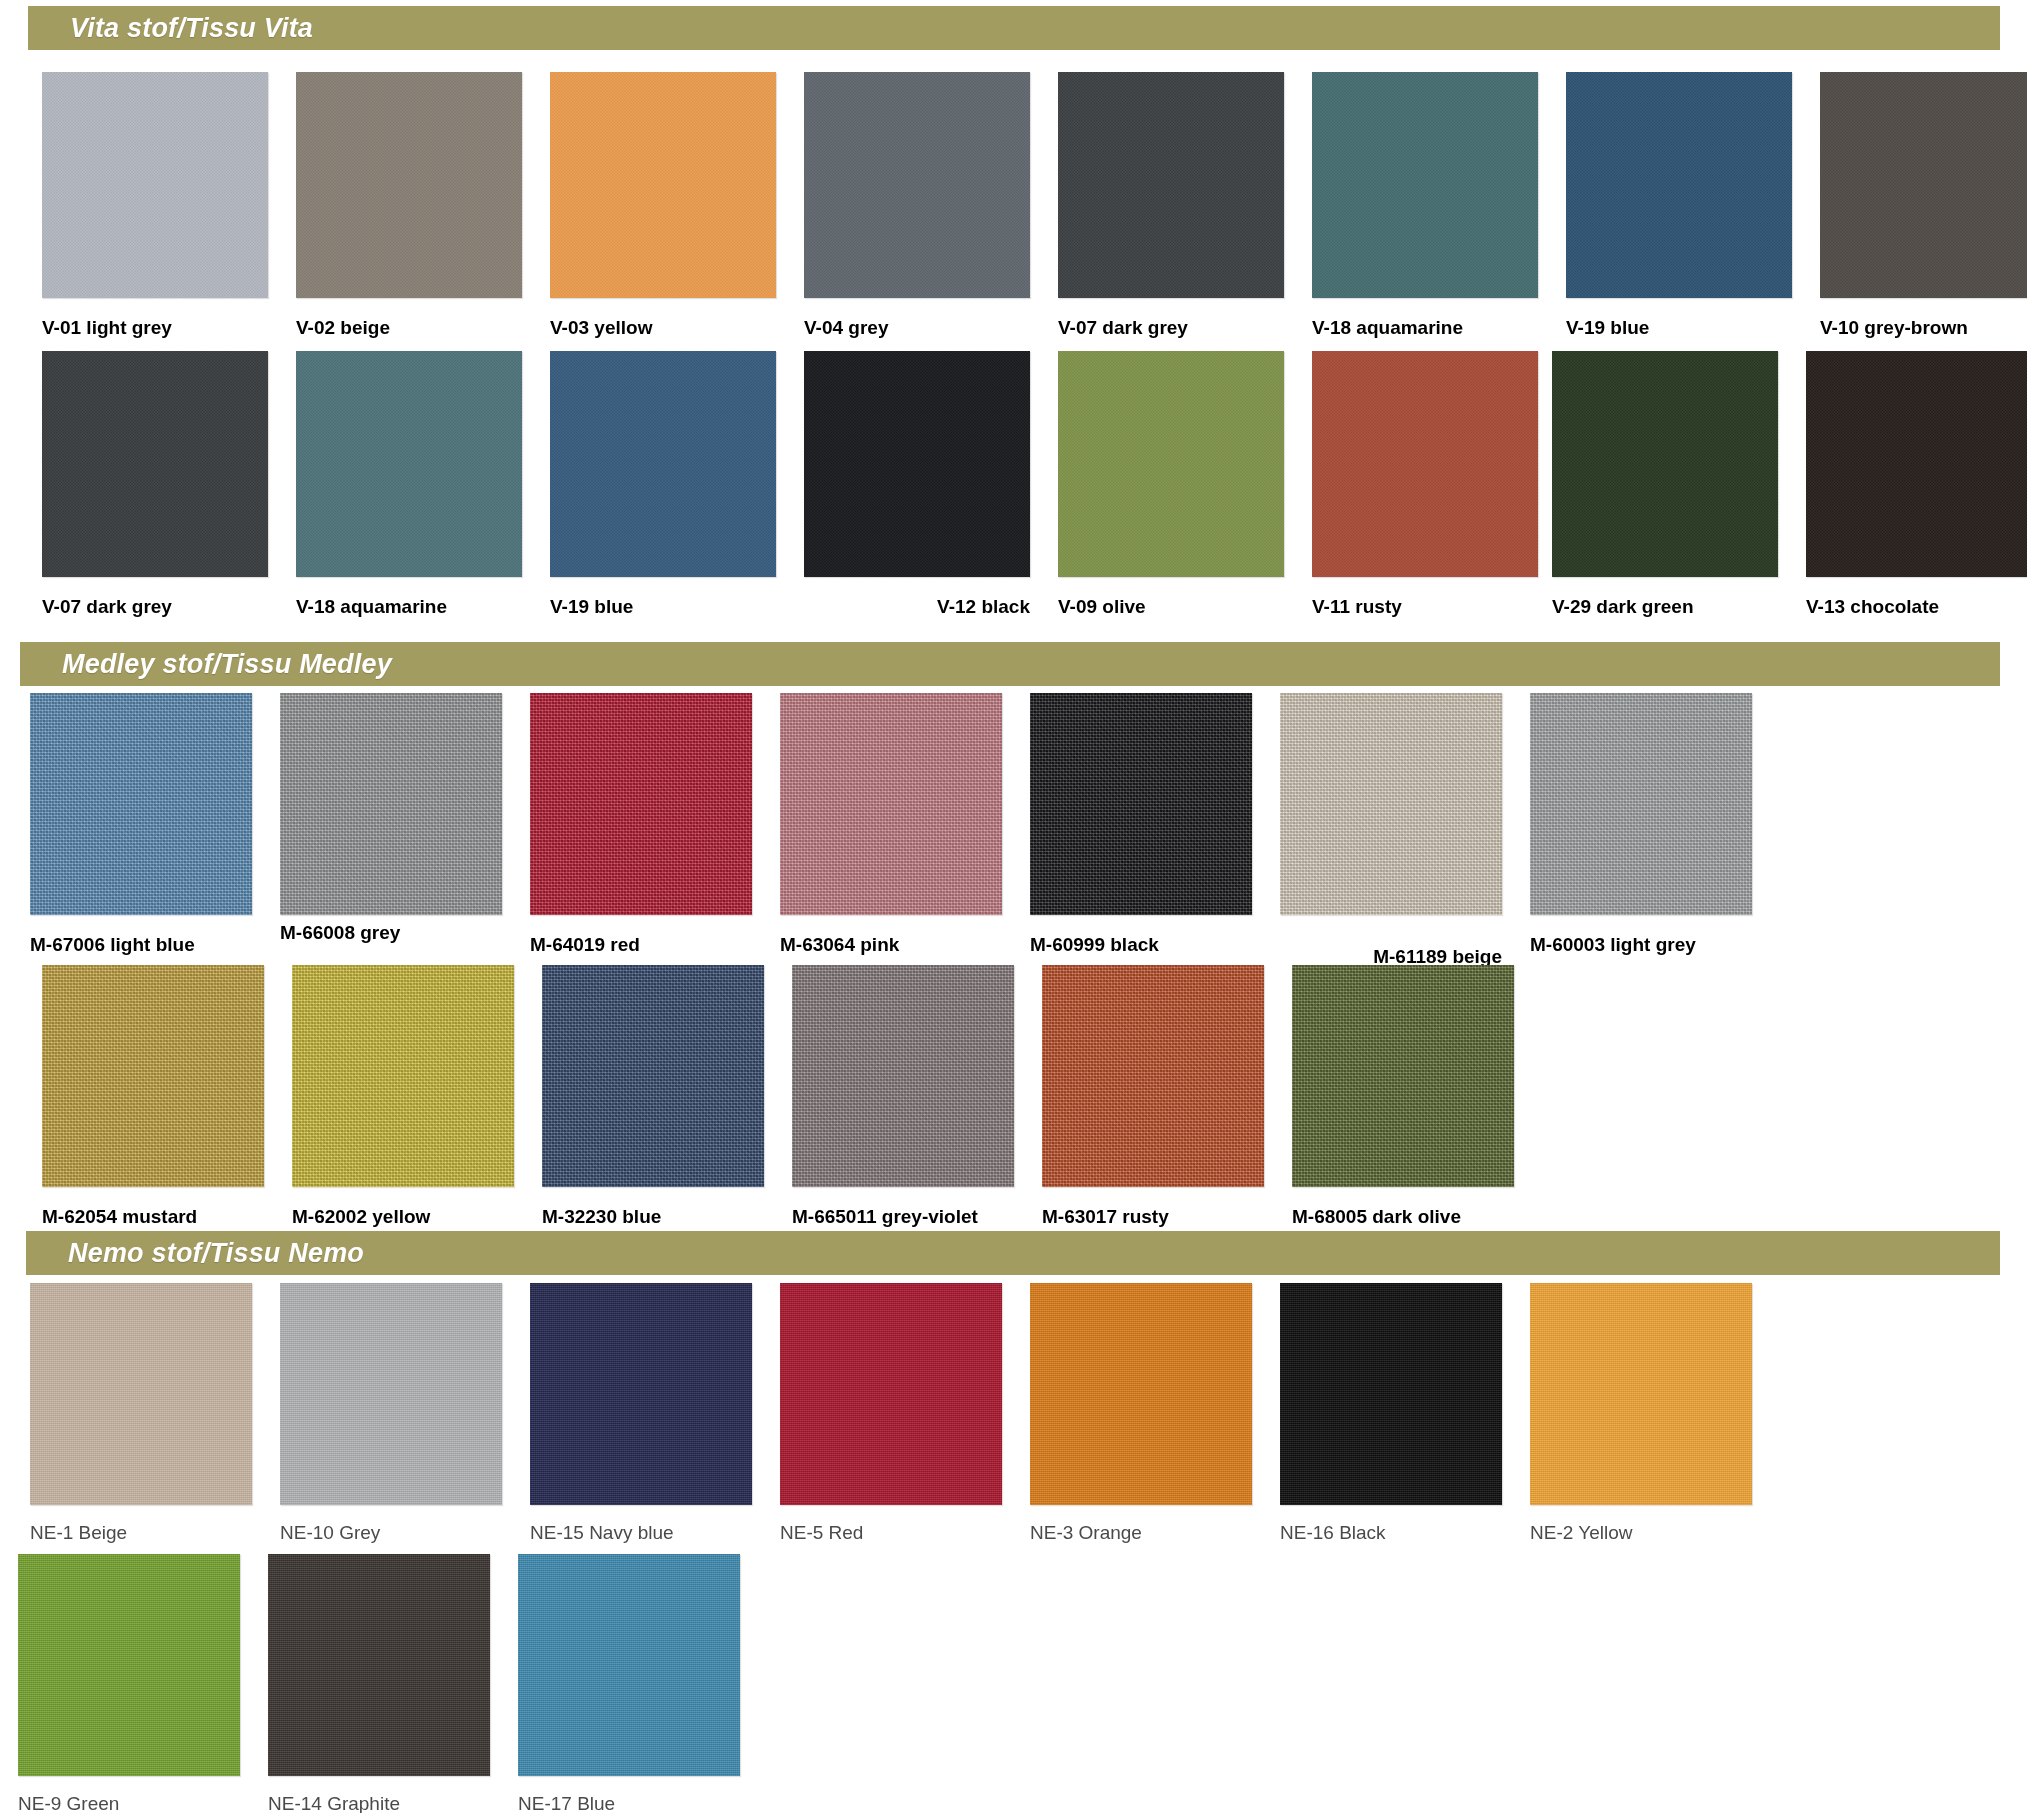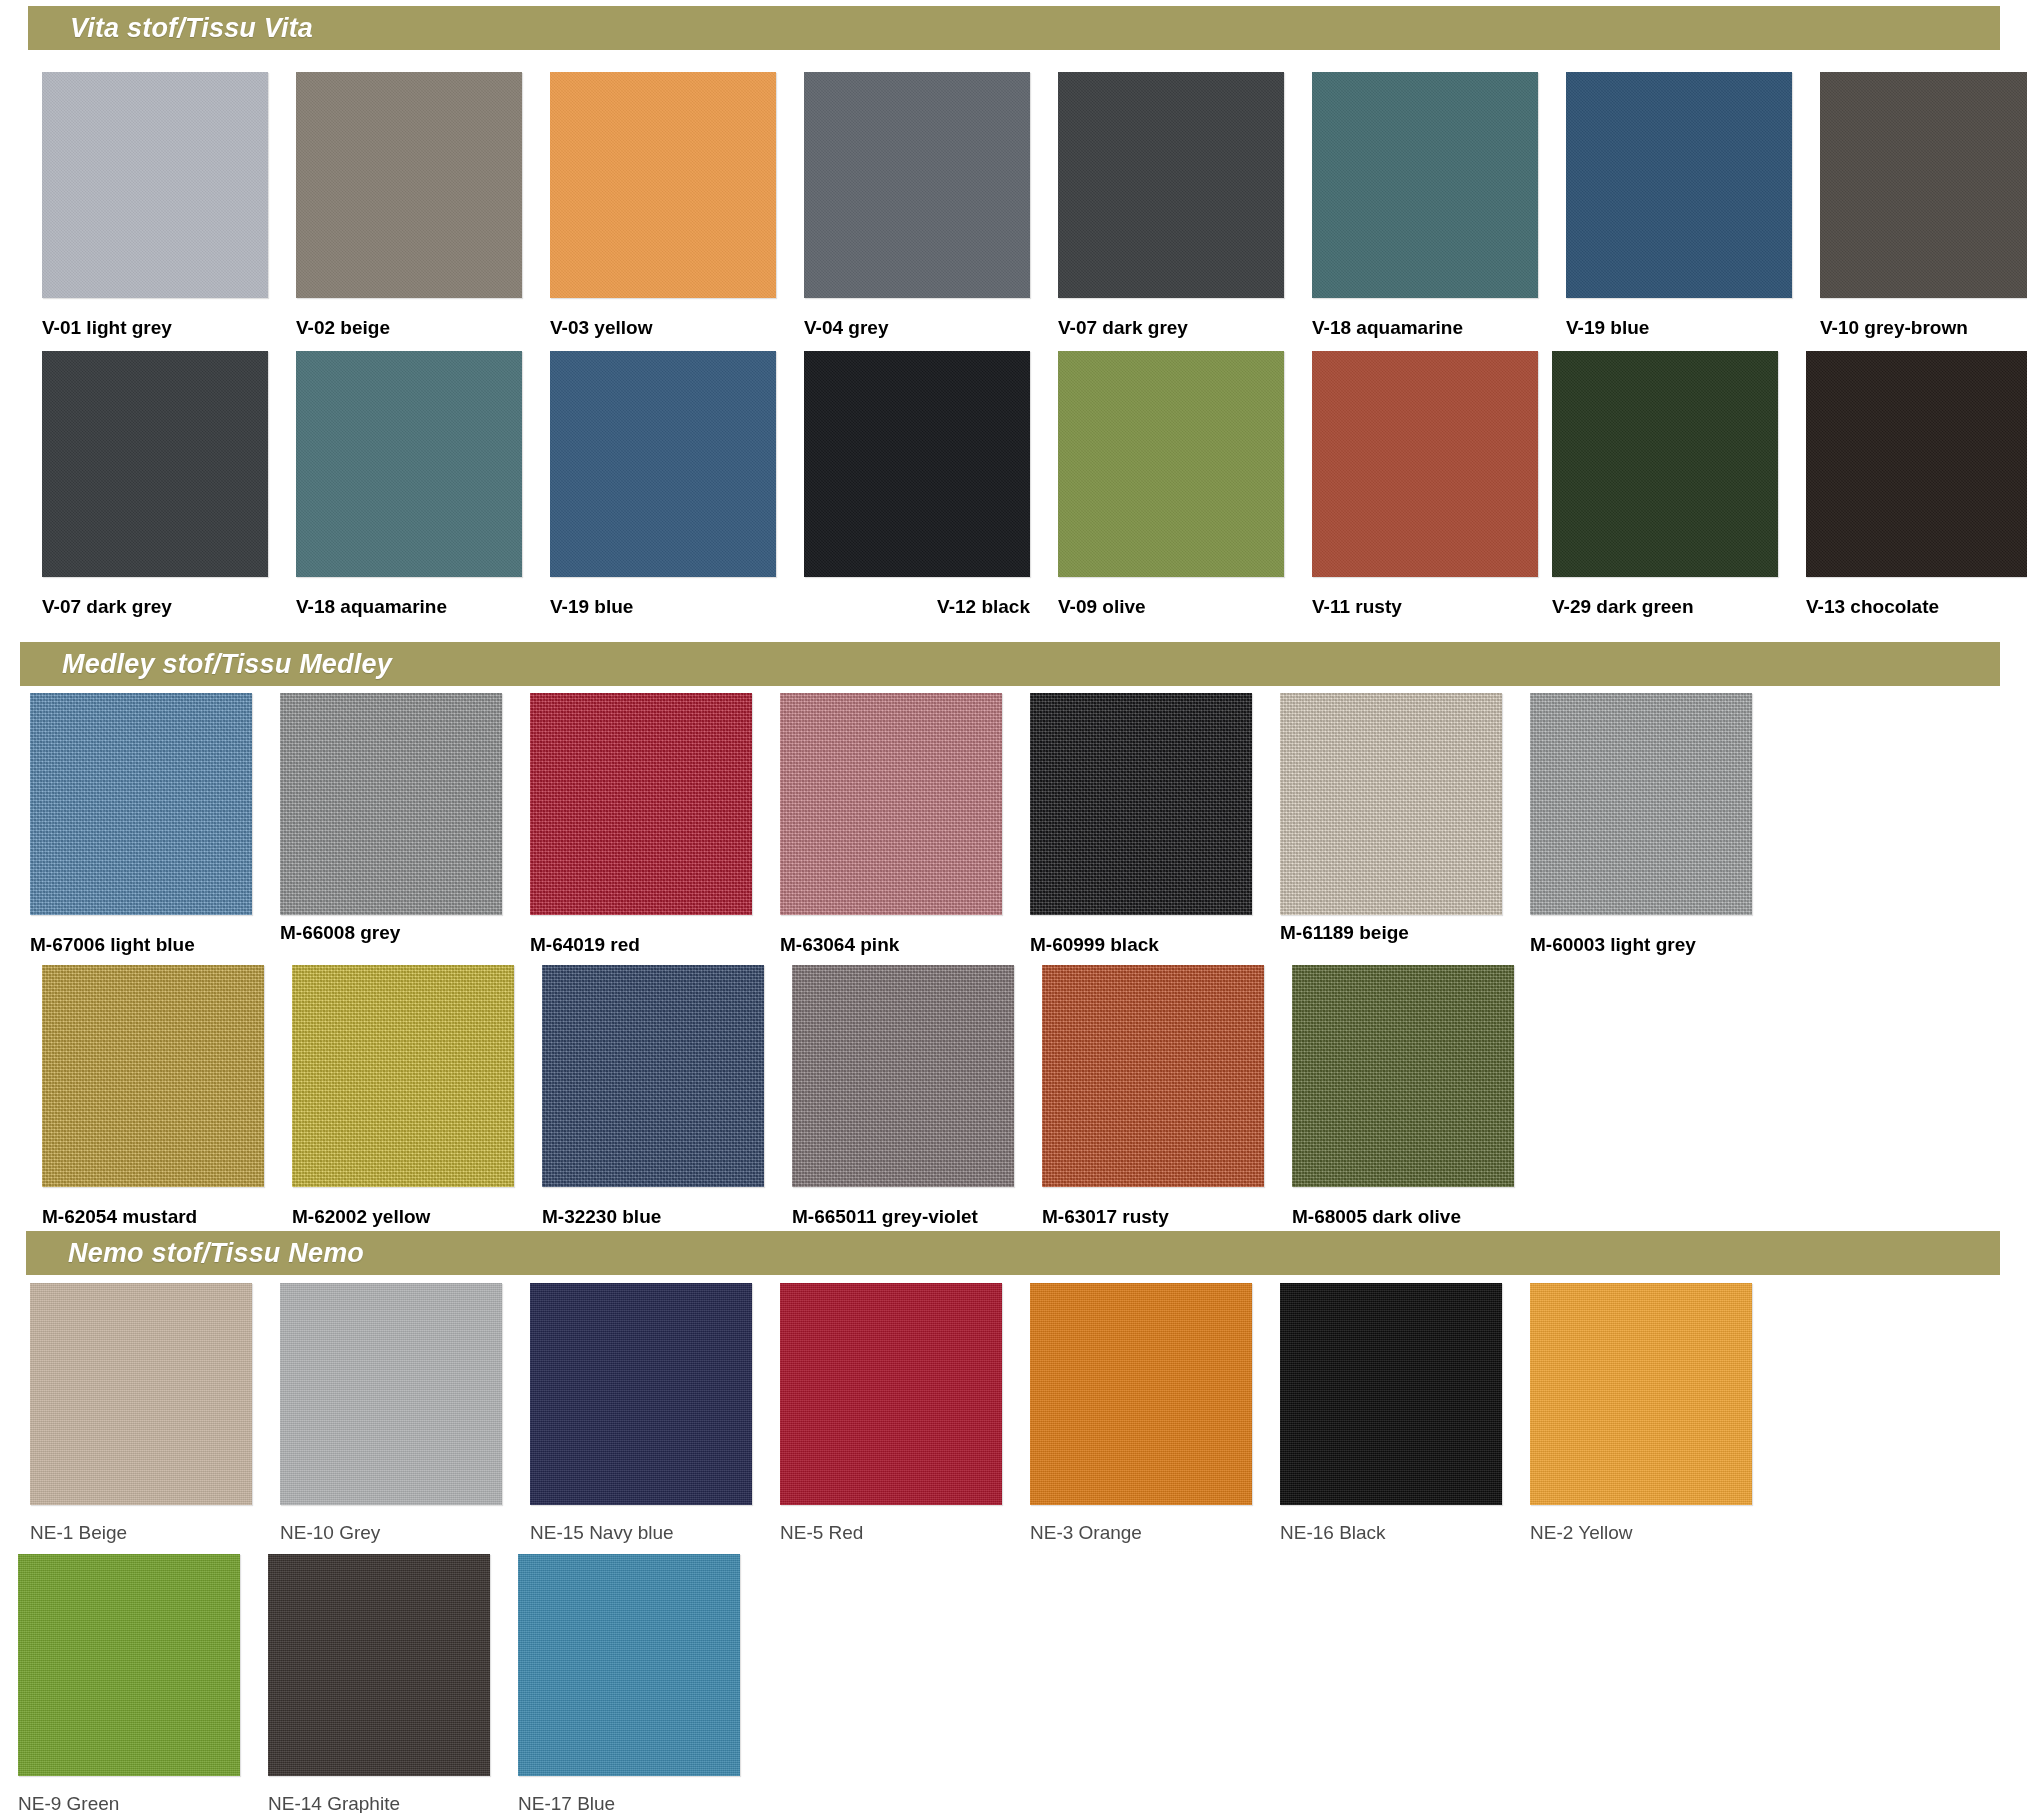--- a/index.html
+++ b/index.html
@@ -205,21 +205,21 @@
       <div class="swatch-cell" style="width: 222px;">
         <span class="swatch-chip tex-medley" style="width: 222px; height: 222px; background: rgb(203, 130, 137);"></span>
         <span class="swatch-label" style="margin-top: 20px;">M-63064 pink</span>
       </div>
       <div class="swatch-cell" style="width: 222px;">
         <span class="swatch-chip tex-medley" style="width: 222px; height: 222px; background: rgb(23, 23, 26);"></span>
         <span class="swatch-label" style="margin-top: 20px;">M-60999 black</span>
       </div>
       <div class="swatch-cell" style="width: 222px;">
         <span class="swatch-chip tex-medley" style="width: 222px; height: 222px; background: rgb(221, 210, 193);"></span>
-        <span class="swatch-label" style="margin-top: 8px;">M-61189 beige</span>
+        <span class="swatch-label" style="margin-top: 32px; text-align: right;">M-61189 beige</span>
       </div>
       <div class="swatch-cell" style="width: 222px;">
         <span class="swatch-chip tex-medley" style="width: 222px; height: 222px; background: rgb(169, 172, 173);"></span>
         <span class="swatch-label" style="margin-top: 20px;">M-60003 light grey</span>
       </div>
     </div>
   <div class="swatch-row" id="row-medley-2" style="left: 42px; top: 965px; gap: 28px;">
       <div class="swatch-cell" style="width: 222px;">
         <span class="swatch-chip tex-medley" style="width: 222px; height: 222px; background: rgb(201, 169, 66);"></span>
         <span class="swatch-label" style="margin-top: 20px;">M-62054 mustard</span>

